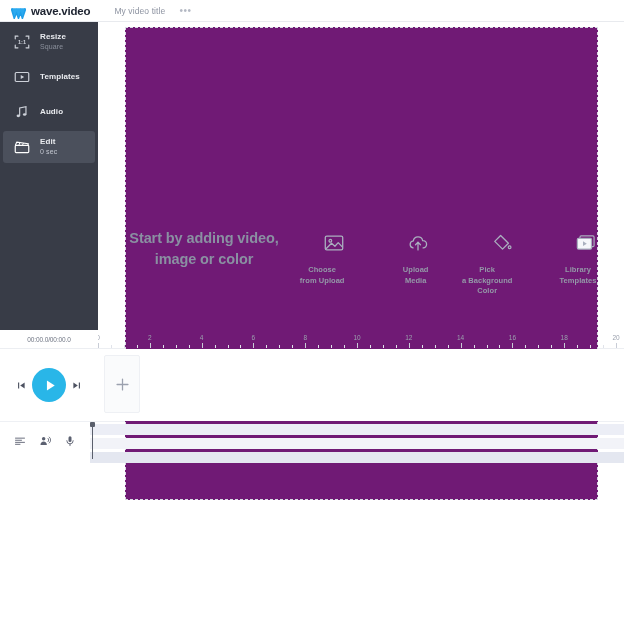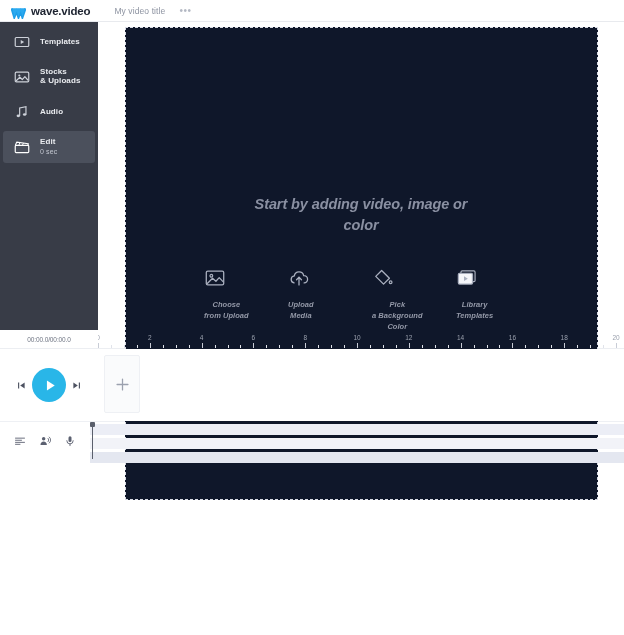--- a/index.html
+++ b/index.html
@@ -58,36 +58,35 @@
 
   
   .canvas-region {
     flex: 1 1 auto; position: relative;
     background: #ffffff;
     display: flex; align-items: flex-start; justify-content: center;
     padding-top: 5px;
   }
   .canvas {
     width: 473px; height: 473px;
-    background: #0f172a;
+    background: #701a75;
     border: 1px dashed #d8dbe4;
-    display: flex; flex-direction: column;
+    display: flex; flex-direction: row;
     align-items: center; justify-content: center;
     position: relative;
-    font-style: italic;
   }
   .canvas-title {
     font-size: 14.5px; font-weight: bold; color: #8a90a2;
     text-align: center; line-height: 1.42; letter-spacing: -0.1px;
     max-width: 250px;
     margin-bottom: 30px;
   }
   .actions { display: flex; align-items: flex-start; justify-content: center; gap: 22px; }
   .action {
-    width: 62px; display: flex; flex-direction: column; align-items: flex-start;
+    width: 62px; display: flex; flex-direction: column; align-items: flex-end;
     cursor: pointer;
   }
   .action-icon { height: 26px; display: flex; align-items: center; justify-content: center; margin-bottom: 9px; }
   .action-icon svg { display: block; }
   .action-label {
     font-size: 7.5px; font-weight: bold; color: #9499a8; text-align: center;
     line-height: 1.45; letter-spacing: 0.05px;
   }
 
   
@@ -173,46 +172,50 @@
       <span class="logo-text">wave.video</span>
     </div>
     <span class="video-title">My video title</span>
     <span class="dots-menu">•••</span>
   </div>
 
   <div class="body-row">
 
     <div class="sidebar">
 
+      <div class="side-item">
+        <span class="side-icon">
+          <svg viewBox="0 0 20 20" width="18" height="18">
+            <g fill="none" stroke="#cdd1d9" stroke-width="1.3" stroke-linecap="round">
+              <path d="M2.5 6.5 V3.5 H5.5"></path>
+                <path d="M14.5 3.5 H17.5 V6.5"></path>
+              <path d="M17.5 13.5 V16.5 H14.5"></path>
+                <path d="M5.5 16.5 H2.5 V13.5"></path>
+            </g>
+            <text x="10" y="12.6" font-family="Liberation Sans, sans-serif" font-size="6.2" fill="#cdd1d9" text-anchor="middle" font-weight="bold">1:1</text>
+          </svg>
+        </span>
+        <span class="side-labels">
+          <span class="side-label">Resize</span>
+          <span class="side-sub">Square</span>
+        </span>
+      </div>
 
       <div class="side-item">
         <span class="side-icon">
           <svg viewBox="0 0 20 20" width="18" height="18">
             <rect x="2.5" y="5" width="15" height="10" rx="1.2" fill="none" stroke="#cdd1d9" stroke-width="1.3"></rect>
             <path d="M8.6 7.8 L12.4 10 L8.6 12.2 Z" fill="#cdd1d9"></path>
           </svg>
         </span>
         <span class="side-labels">
           <span class="side-label">Templates</span>
         </span>
       </div>
 
-      <div class="side-item">
-        <span class="side-icon">
-          <svg viewBox="0 0 20 20" width="18" height="18">
-            <rect x="2.5" y="4.5" width="15" height="11" rx="1.2" fill="none" stroke="#cdd1d9" stroke-width="1.3"></rect>
-            <circle cx="7" cy="8.3" r="1.2" fill="#cdd1d9"></circle>
-            <path d="M3.3 14.4 L7.6 10.3 L10.3 12.8 L13.2 9.6 L16.7 13.6" fill="none" stroke="#cdd1d9" stroke-width="1.3" stroke-linejoin="round"></path>
-          </svg>
-        </span>
-        <span class="side-labels">
-          <span class="side-label">Stocks</span>
-          <span class="side-label">&amp; Uploads</span>
-        </span>
-      </div>
 
       <div class="side-item">
         <span class="side-icon">
           <svg viewBox="0 0 20 20" width="18" height="18">
             <g fill="none" stroke="#cdd1d9" stroke-width="1.3" stroke-linecap="round">
               <path d="M7.4 14 V5.4 L14.4 4 V12.4"></path>
             </g>
             <ellipse cx="5.9" cy="14.3" rx="1.9" ry="1.5" fill="#cdd1d9"></ellipse>
             <ellipse cx="12.9" cy="12.8" rx="1.9" ry="1.5" fill="#cdd1d9"></ellipse>
           </svg>

